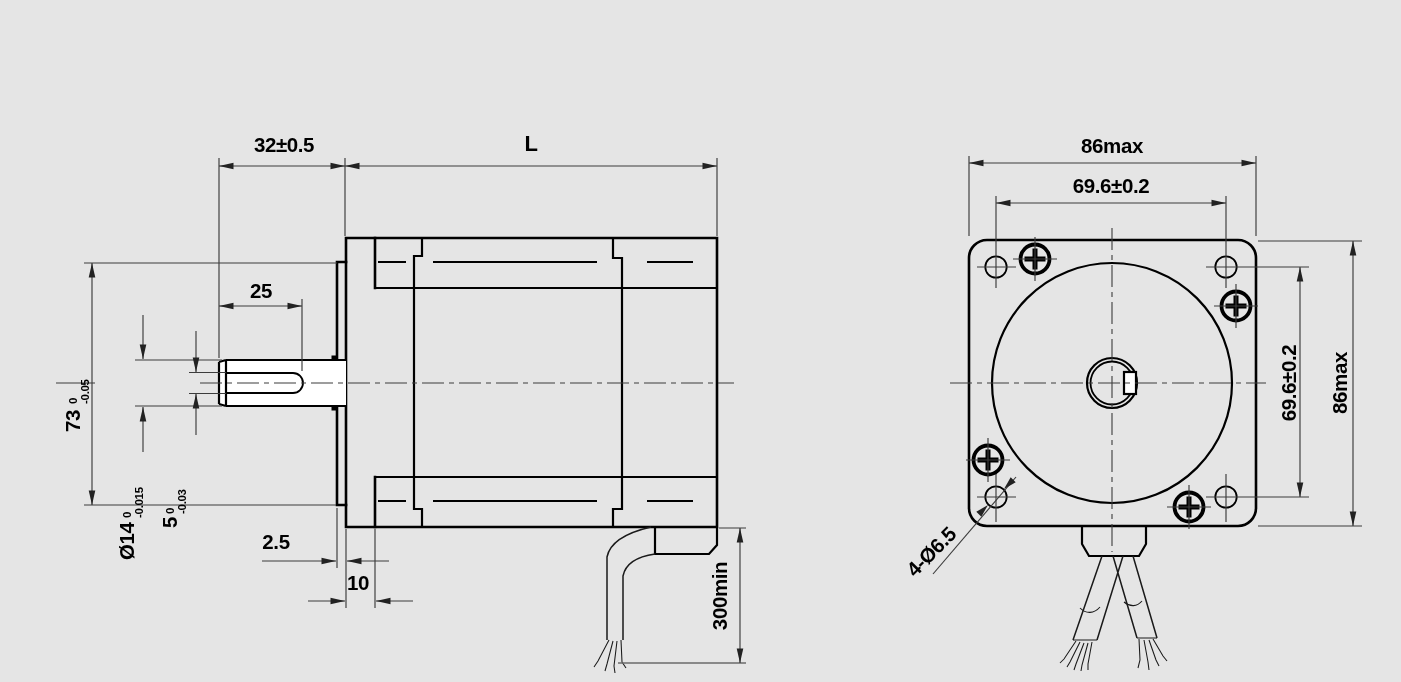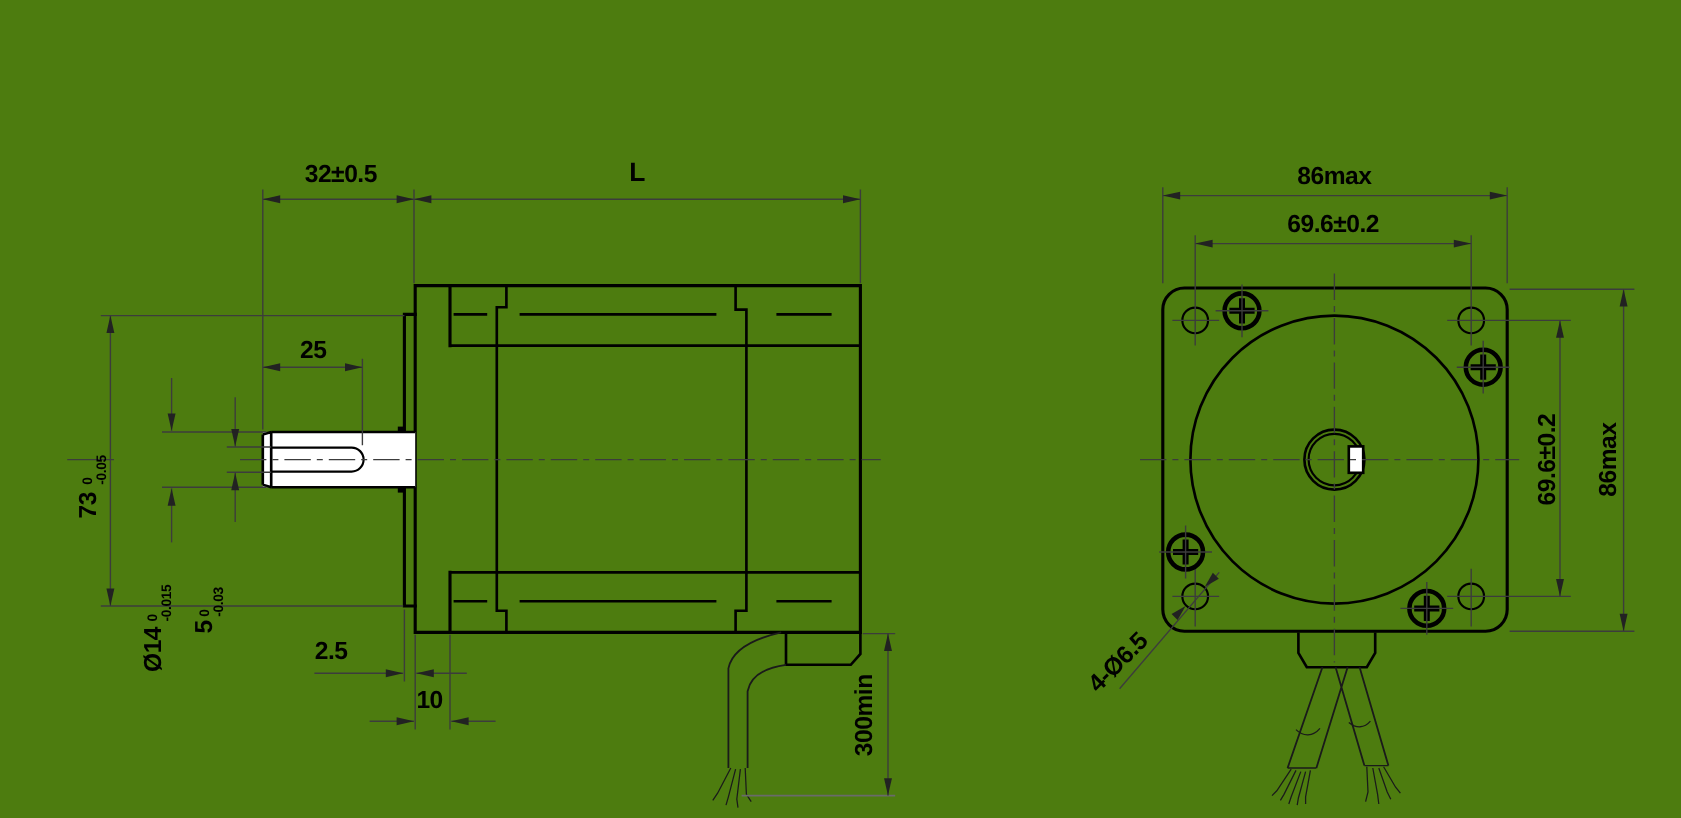--- a/index.html
+++ b/index.html
@@ -1,16 +1,16 @@
 <!DOCTYPE html>
 <html><head>
 <meta charset="utf-8">
 <style>
   html,body{margin:0;padding:0;background:#ffffff;}
-  #canvas{position:relative;width:1401px;height:682px;background:#4d7c0f;overflow:hidden;
+  #canvas{position:relative;width:1401px;height:682px;background:#e5e5e5;overflow:hidden;
           font-family:"Liberation Sans", sans-serif;}
   svg text{fill:#000;font-family:"Liberation Sans", sans-serif;font-weight:bold;letter-spacing:-0.4px;}
   .dt{font-size:20.5px;}
   .dtL{font-size:22px;}
   .tol{font-size:11.5px;letter-spacing:-0.3px;}
   .b{stroke:#000;stroke-width:2.6;fill:none;stroke-linecap:square;}
   .b2{stroke:#000;stroke-width:2.2;fill:none;stroke-linecap:butt;}
   .m{stroke:#000;stroke-width:1.8;fill:none;}
   .w{stroke:#1a1a1a;stroke-width:1.5;fill:none;}
   .s{stroke:#1a1a1a;stroke-width:1.05;fill:none;}

